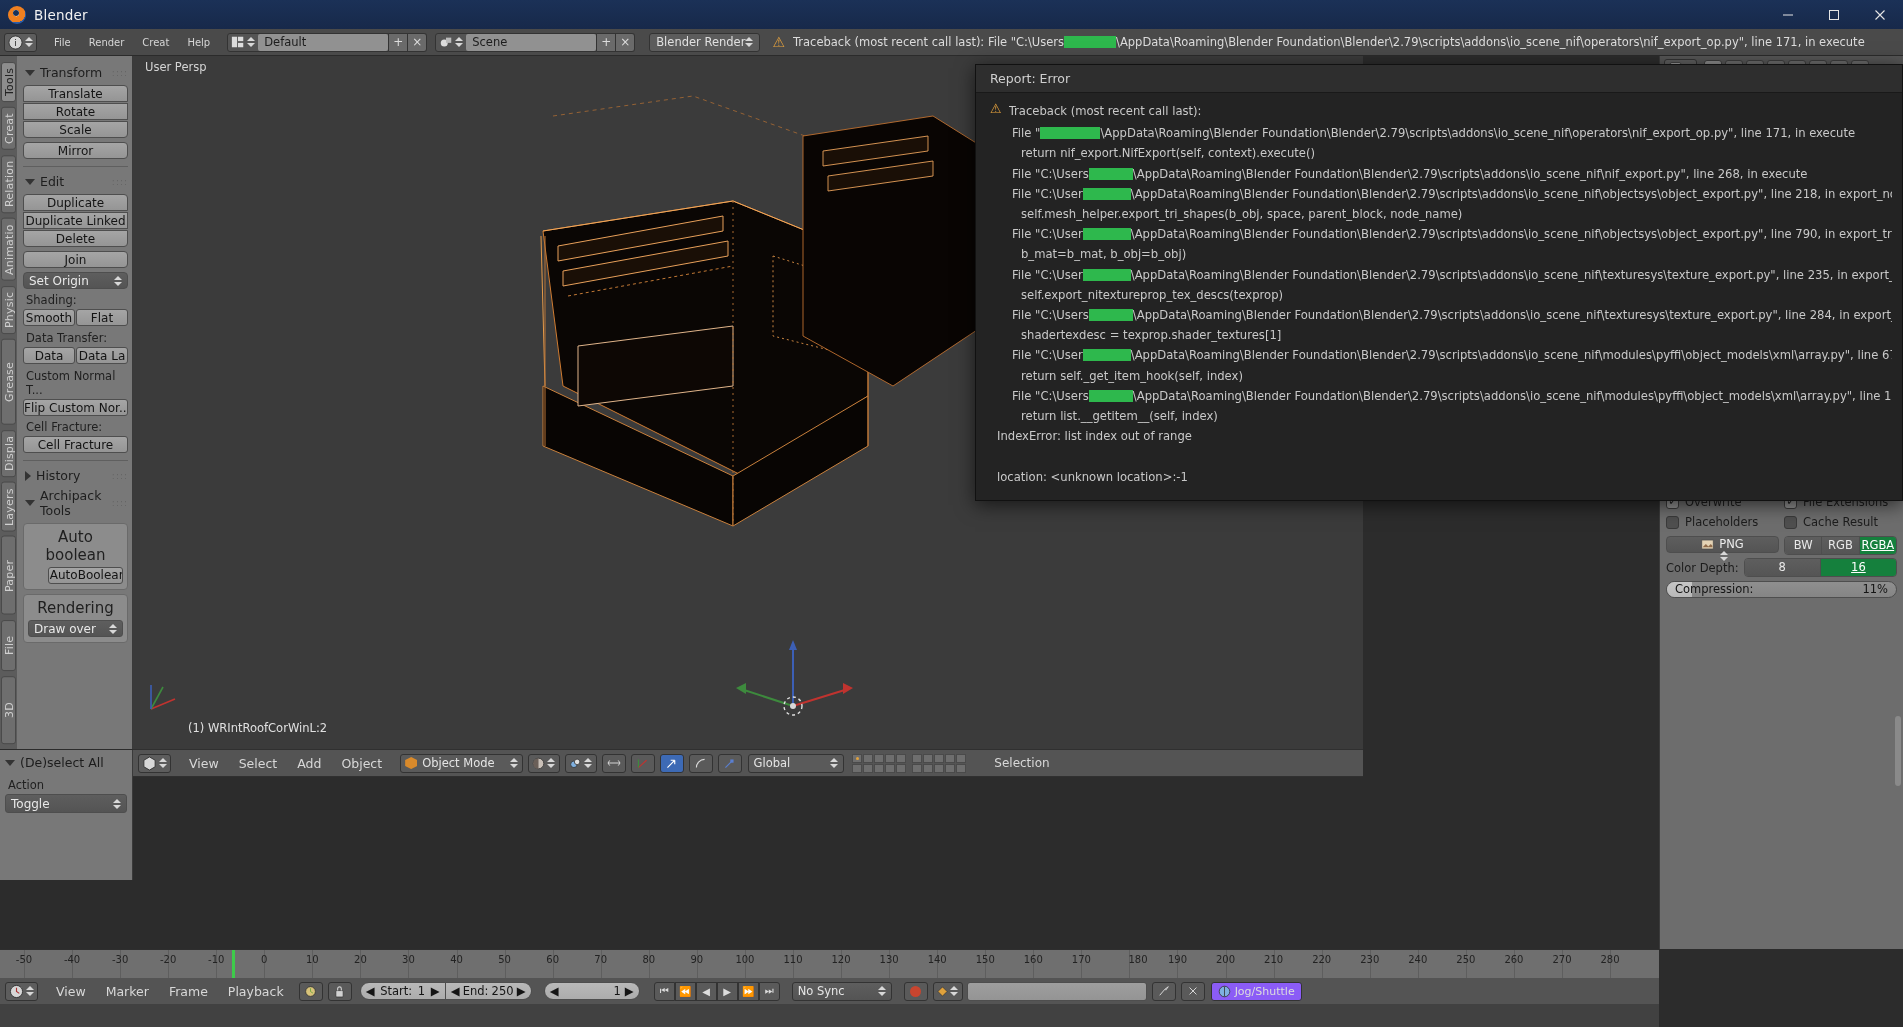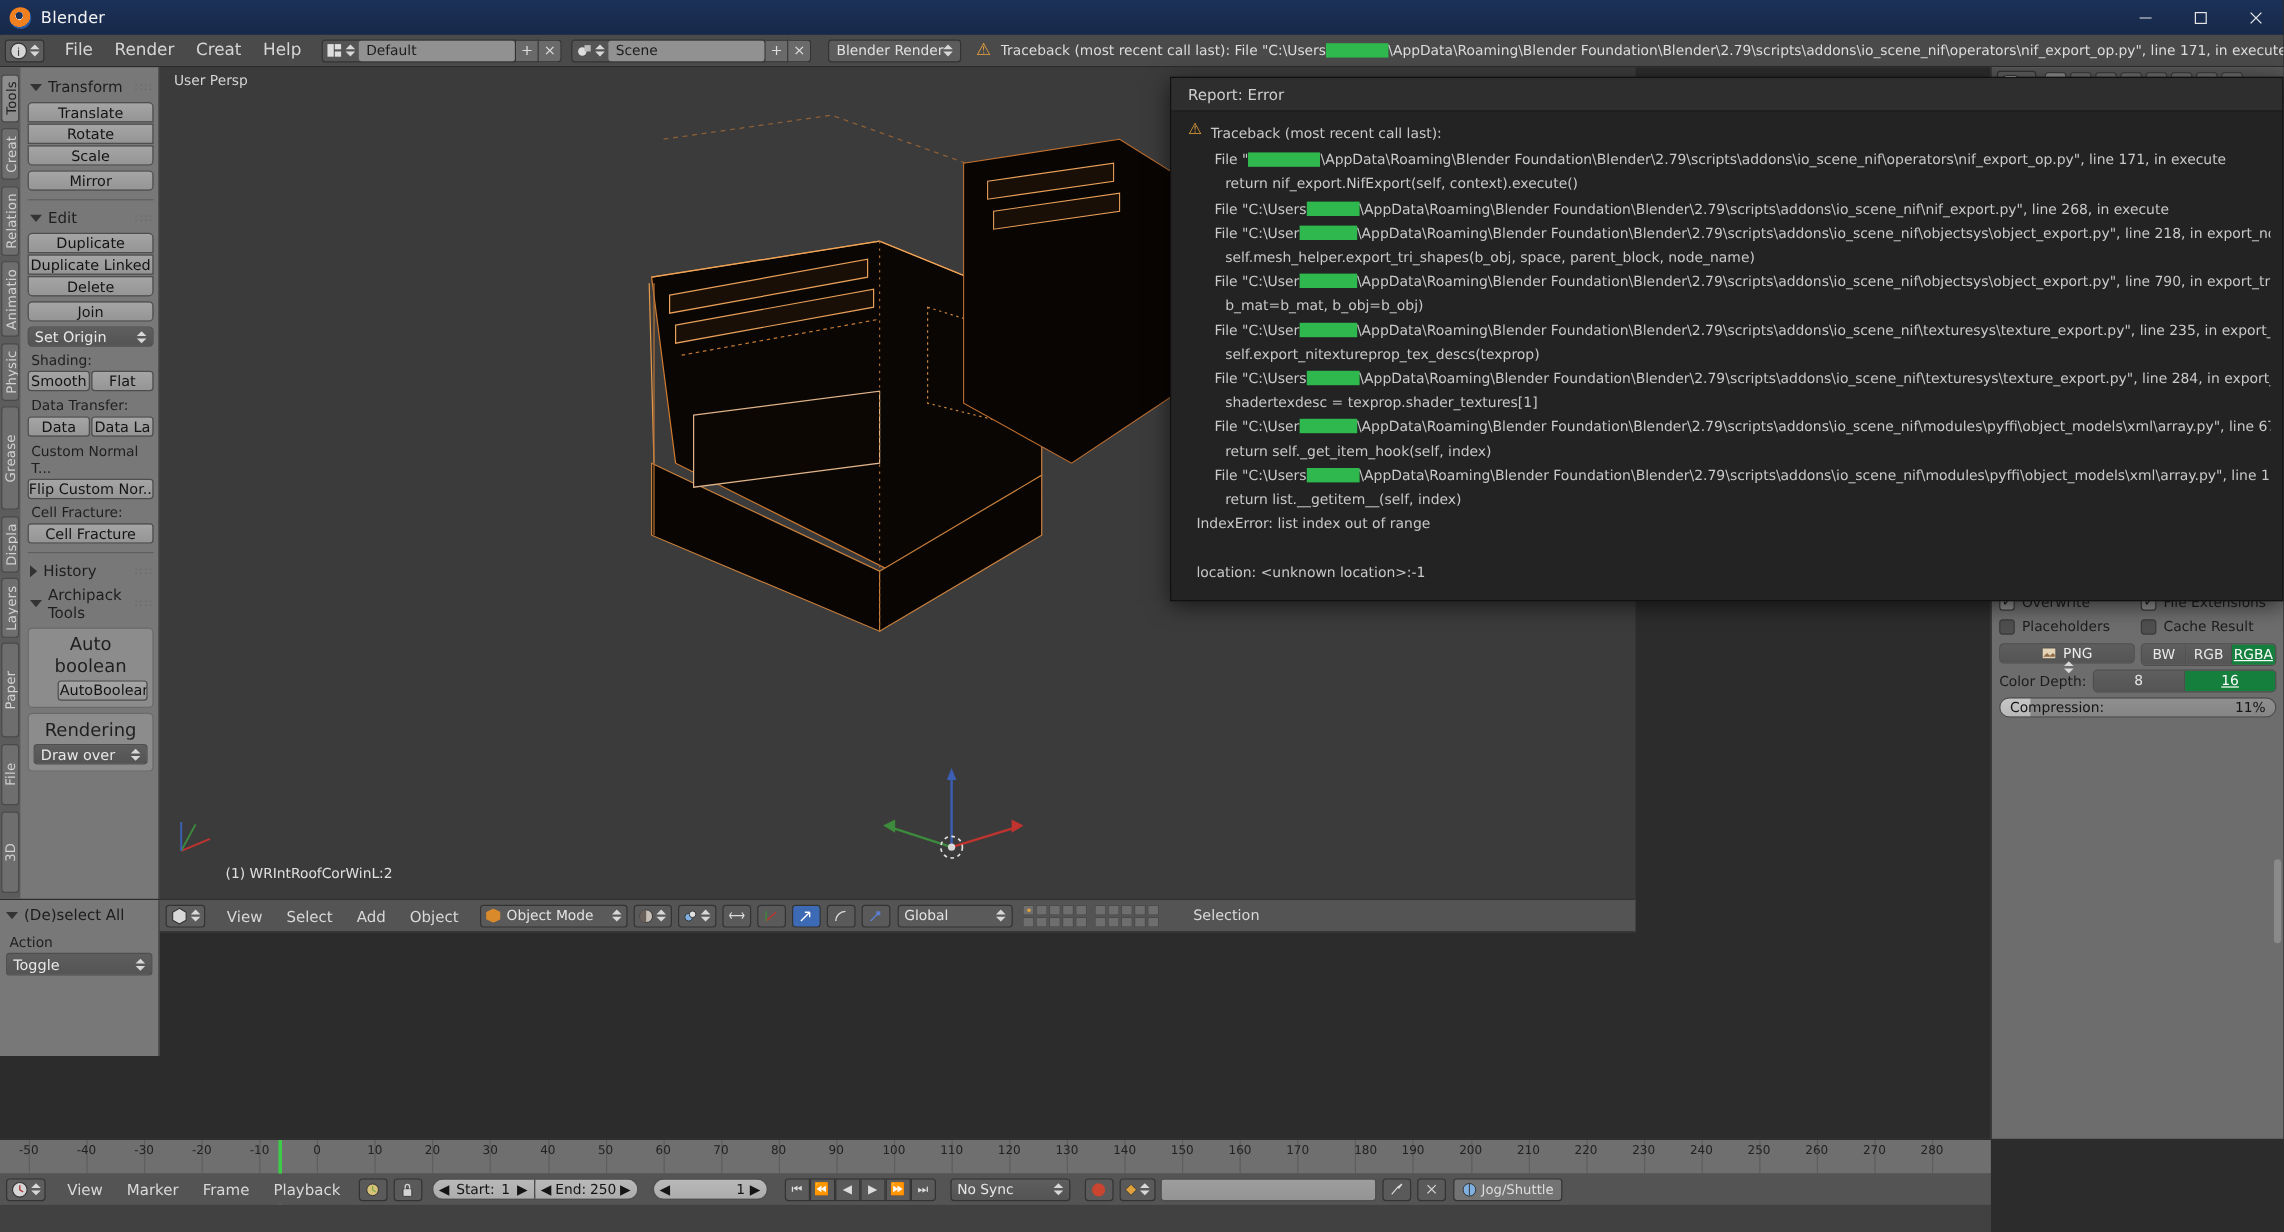--- a/index.html
+++ b/index.html
@@ -45,21 +45,21 @@
   .editor-sel {
     display:flex; align-items:center; height:19px; background:#5d5d5d;
     border:1px solid #333; border-radius:3px; padding: 0 3px; margin-right:8px;
   }
   .ed-ico { width:15px;height:15px; }
   .spin { display:flex; flex-direction:column; margin-left:2px; }
   .spin i { display:block; width:0;height:0; border-left:4px solid transparent; border-right:4px solid transparent; }
   .spin i.up { border-bottom:4px solid #d8d8d8; margin-bottom:2px; }
   .spin i.dn { border-top:4px solid #d8d8d8; }
   .menu-item {
-    color:#d6d6d6; font-size:14px; padding:2px 9px; border-radius:3px; cursor:default;
+    color:#d6d6d6; font-size:10px; padding:2px 9px; border-radius:3px; cursor:default;
   }
   .combo-wrap { display:flex; align-items:center; margin-left:8px; }
   .combo {
     display:flex; align-items:center; height:19px; background:#545454; border:1px solid #333;
     border-radius:3px 0 0 3px; padding-left:3px;
   }
   .combo .label {
     background:#919191; color:#1c1c1c; font-size:11.5px; height:17px; line-height:17px;
     padding:0 6px; min-width:130px; border-radius:2px; margin-left:3px;
   }
@@ -279,21 +279,21 @@
     width:21px;height:19px;background:#5a5a5a;border:1px solid #333;
     display:flex;align-items:center;justify-content:center;color:#ddd;font-size:10px;
   }
   .rec-dot { width:11px;height:11px;border-radius:50%;background:#c9452f; }
   .sync-combo {
     display:flex;align-items:center;justify-content:space-between;height:19px;width:100px;
     background:linear-gradient(#5e5e5e,#545454);border:1px solid #333;border-radius:3px;
     padding:0 5px;color:#e6e6e6;font-size:11.5px;
   }
   .jog {
-    display:flex;align-items:center;gap:4px;height:19px;background:#737373;border:1px solid #333;
+    display:flex;align-items:center;gap:4px;height:19px;background:#8b5cf6;border:1px solid #333;
     border-radius:3px;padding:0 6px;color:#ddd;font-size:11px;
   }
   .long-field {
     height:19px;background:linear-gradient(#9e9e9e,#949494);border:1px solid #4e4e4e;
     border-radius:3px; width:180px;
   }
   svg { pointer-events:none; }
 </style>
 </head>
 <body>

